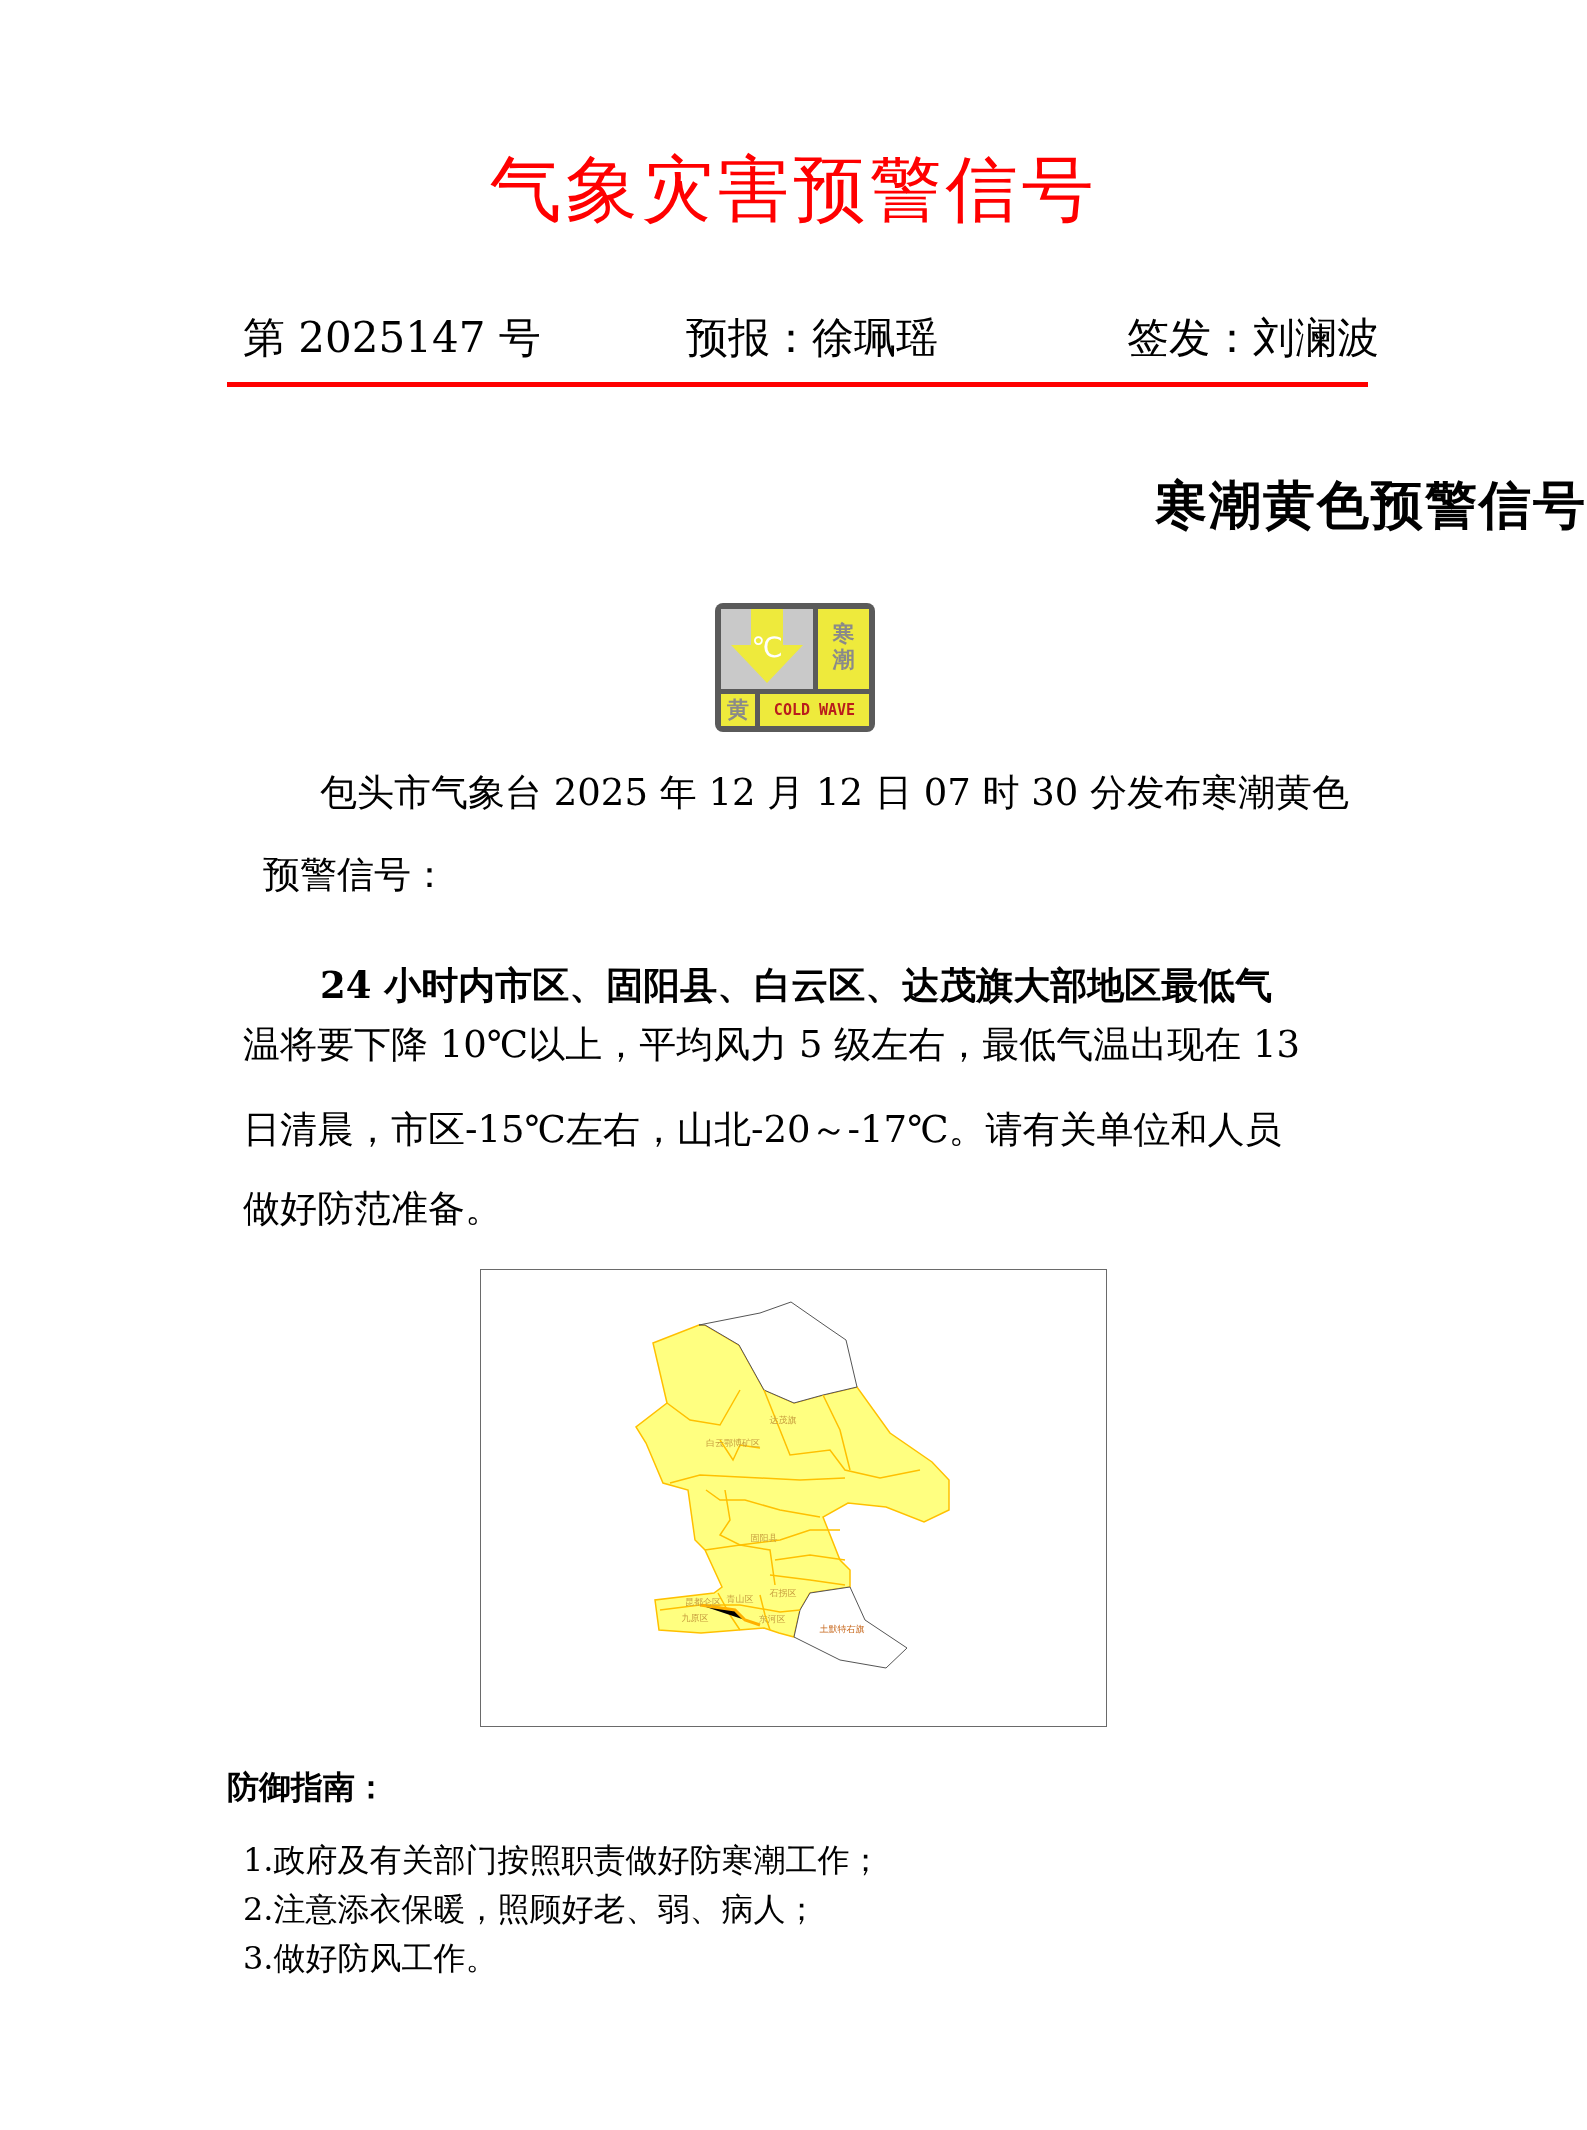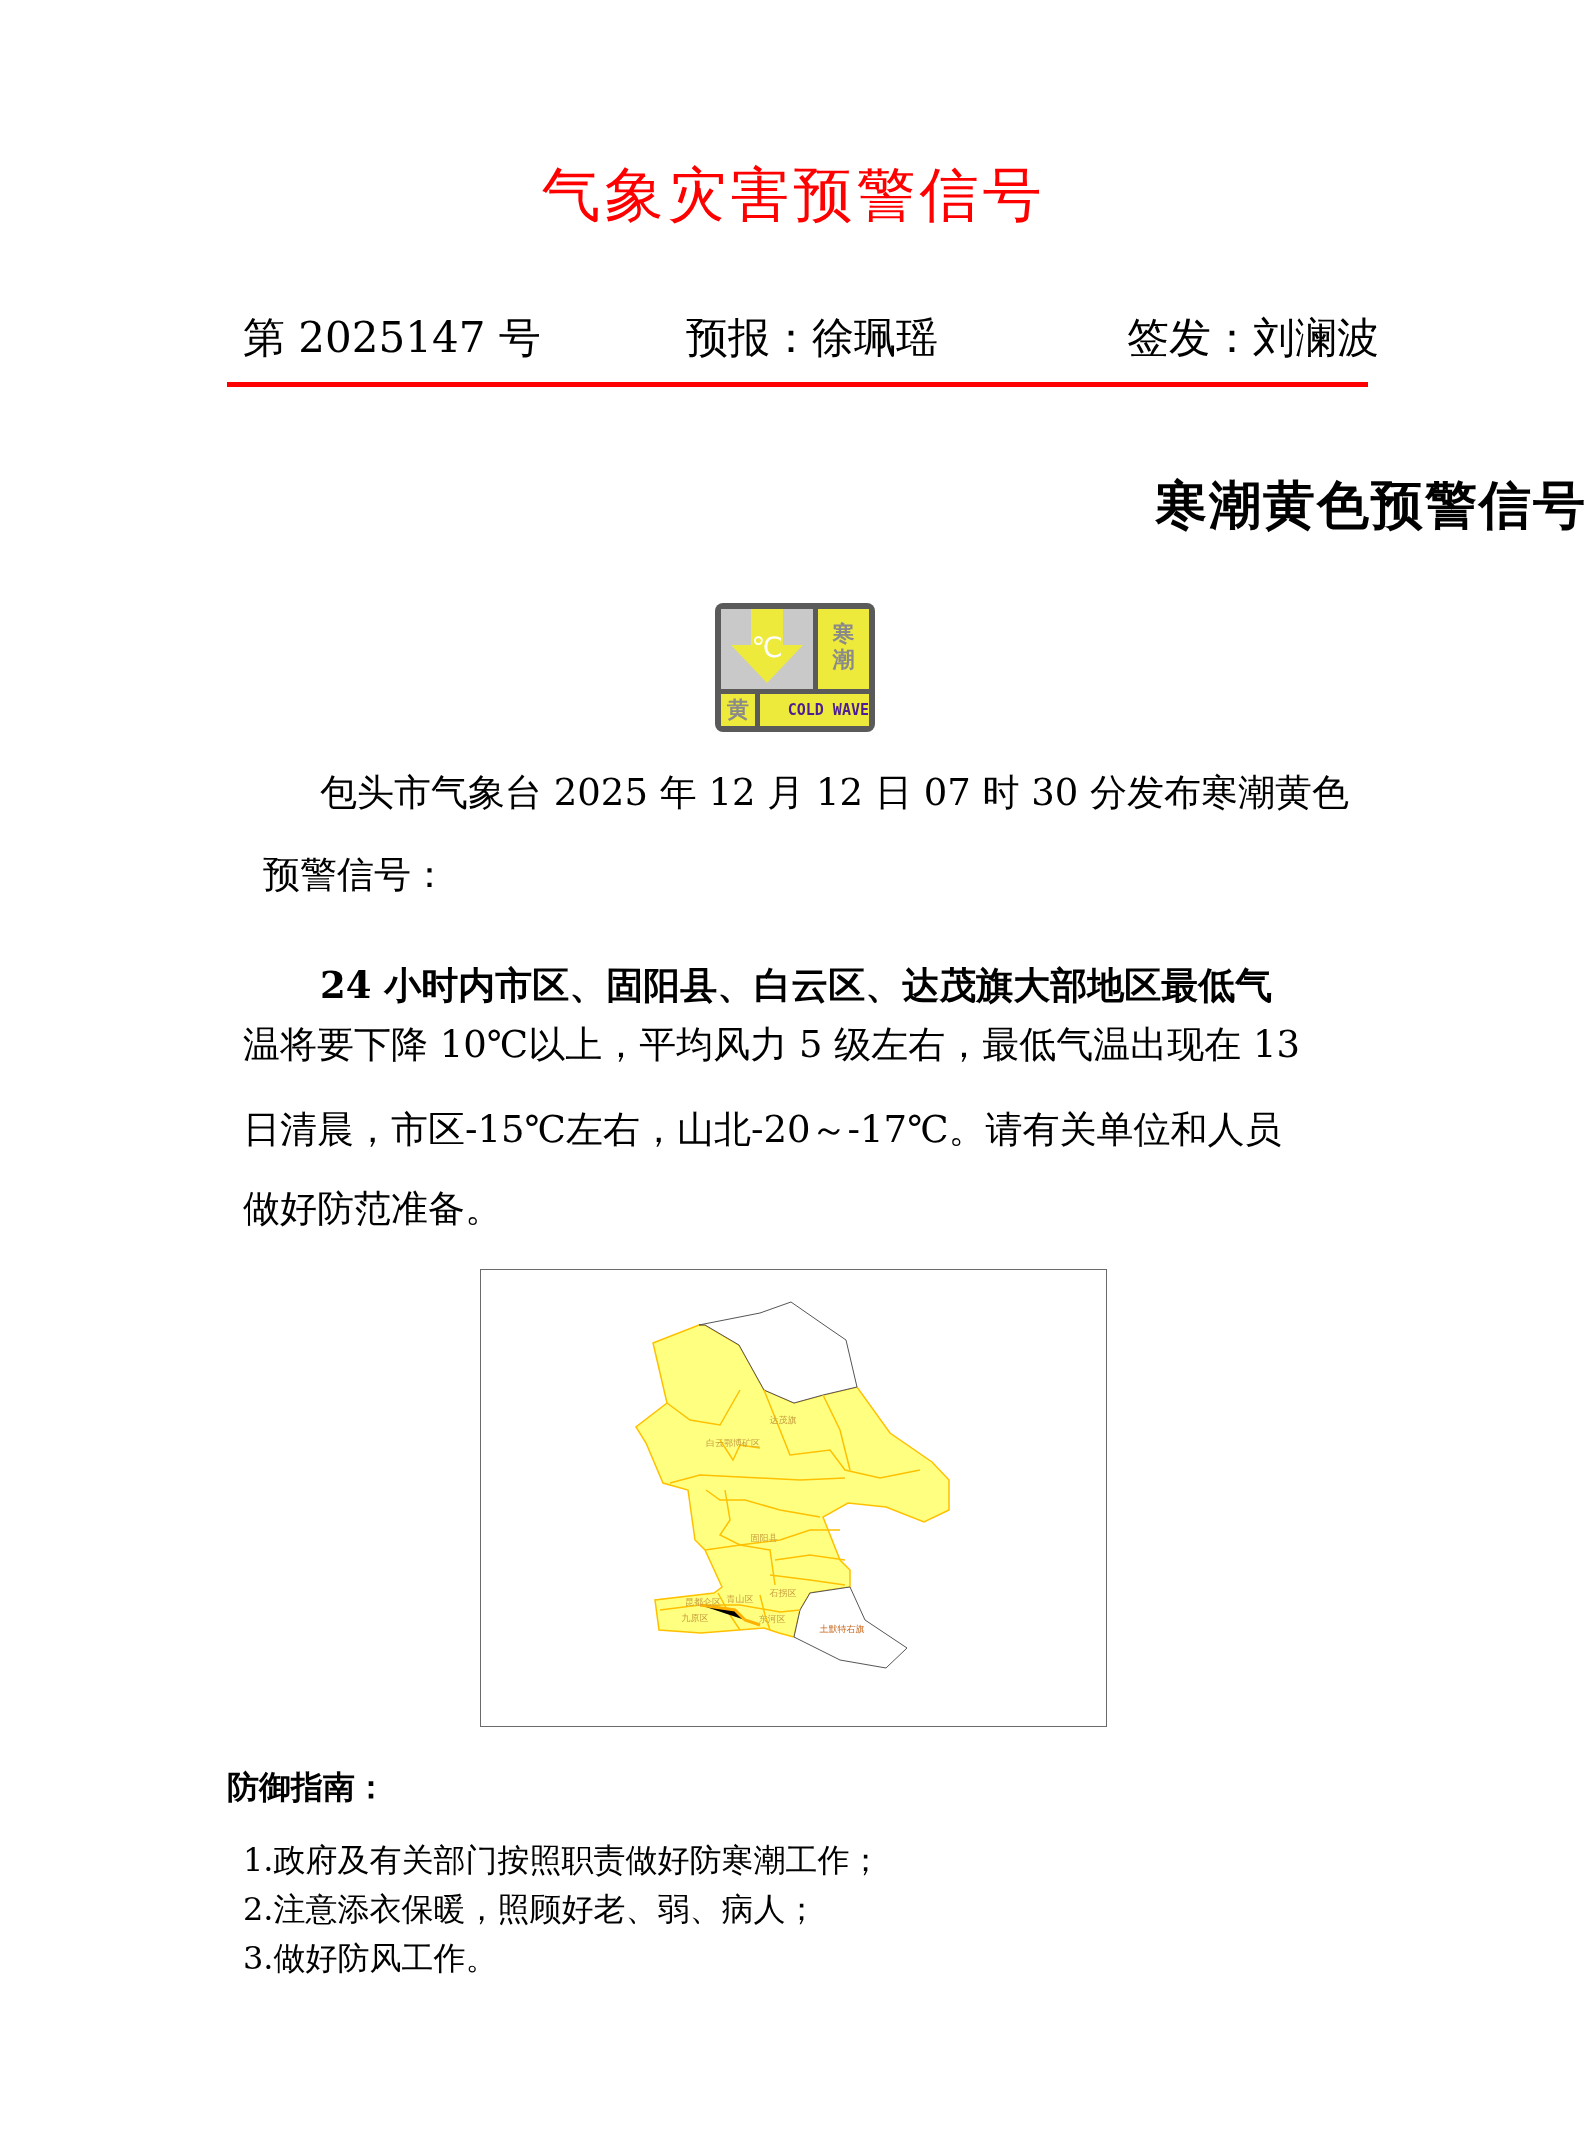--- a/index.html
+++ b/index.html
@@ -1,27 +1,27 @@
 <!DOCTYPE html>
 <html><head>
 <meta charset="utf-8">
 <style>
   html, body { margin: 0; padding: 0; background: #ffffff; }
   body { width: 1587px; height: 2130px; position: relative; overflow: hidden; font-family: "DejaVu Serif", "Liberation Serif", serif; color: #000; }
   .abs { position: absolute; }
-  .main-title { left: 0; width: 1587px; top: 140px; text-align: center; color: #ff0000; font-size: 59px; line-height: 110px; letter-spacing: 4px; font-family: Liberation Serif, serif; }
+  .main-title { left: 0; width: 1587px; top: 140px; text-align: center; color: #ff0000; font-size: 72px; line-height: 110px; letter-spacing: 4px; font-family: Liberation Mono, monospace; }
   .meta-row { top: 315px; left: 243px; width: 1105px; height: 46px; font-size: 42px; line-height: 46px; }
   .meta-row span { position: absolute; top: 0; white-space: nowrap; }
   .red-rule { left: 227px; top: 382px; width: 1141px; height: 5px; background: #ff0000; }
   .sub-title { left: 0; width: 1587px; top: 470px; text-align: right; font-size: 52px; line-height: 70px; font-weight: bold; font-family: "DejaVu Sans", sans-serif; letter-spacing: 2px; }
   .icon { left: 715px; top: 603px; width: 160px; height: 129px; background: #5a5a5a; border-radius: 8px; }
   .icon .panel { position: absolute; left: 6px; top: 6px; width: 92px; height: 80px; background: #c9c9c9; }
   .icon .side { position: absolute; left: 103px; top: 6px; width: 51px; height: 80px; background: #eeea3c; color: #8a8a8a; font-size: 22px; line-height: 26px; text-align: center; font-family: "DejaVu Sans", sans-serif; font-weight: bold; padding-top: 12px; box-sizing: border-box; }
   .icon .huang { position: absolute; left: 6px; top: 91px; width: 34px; height: 32px; background: #eeea3c; color: #8a8a8a; font-size: 22px; line-height: 32px; text-align: center; font-family: "DejaVu Sans", sans-serif; font-weight: bold; }
-  .icon .cw { position: absolute; left: 45px; top: 91px; width: 109px; height: 32px; background: #eeea3c; color: #4c1d95; font-size: 15px; line-height: 32px; text-align: right; font-family: "DejaVu Sans Mono", monospace; font-weight: bold; }
+  .icon .cw { position: absolute; left: 45px; top: 91px; width: 109px; height: 32px; background: #eeea3c; color: #b91c1c; font-size: 15px; line-height: 32px; text-align: center; font-family: "DejaVu Sans Mono", monospace; font-weight: bold; }
   .para-line { font-size: 37px; line-height: 48px; white-space: nowrap; }
   .map-frame { left: 480px; top: 1269px; width: 625px; height: 456px; border: 1px solid #6a6a6a; }
   .guide-head { left: 227px; top: 1766px; font-size: 32px; line-height: 48px; font-weight: bold; font-family: Liberation Mono, monospace; }
   .guide-item { left: 243px; font-size: 32px; line-height: 48px; white-space: nowrap; }
 </style>
 </head>
 <body>
 
 <div class="abs main-title">气象灾害预警信号</div>
 

